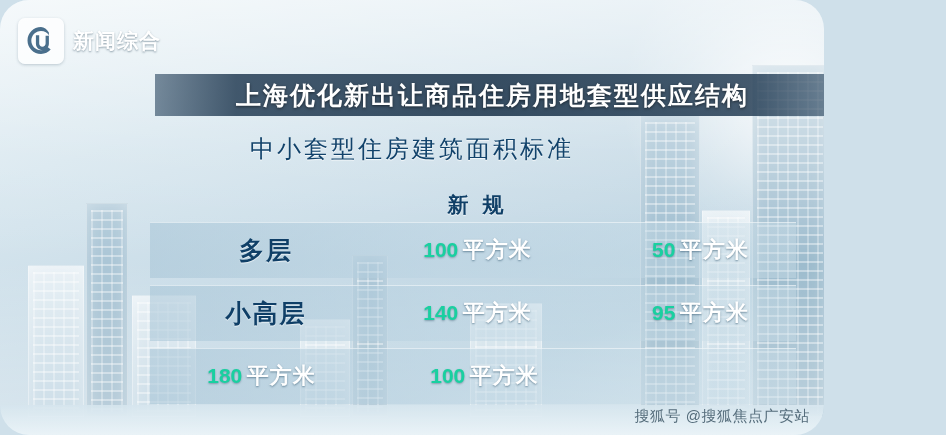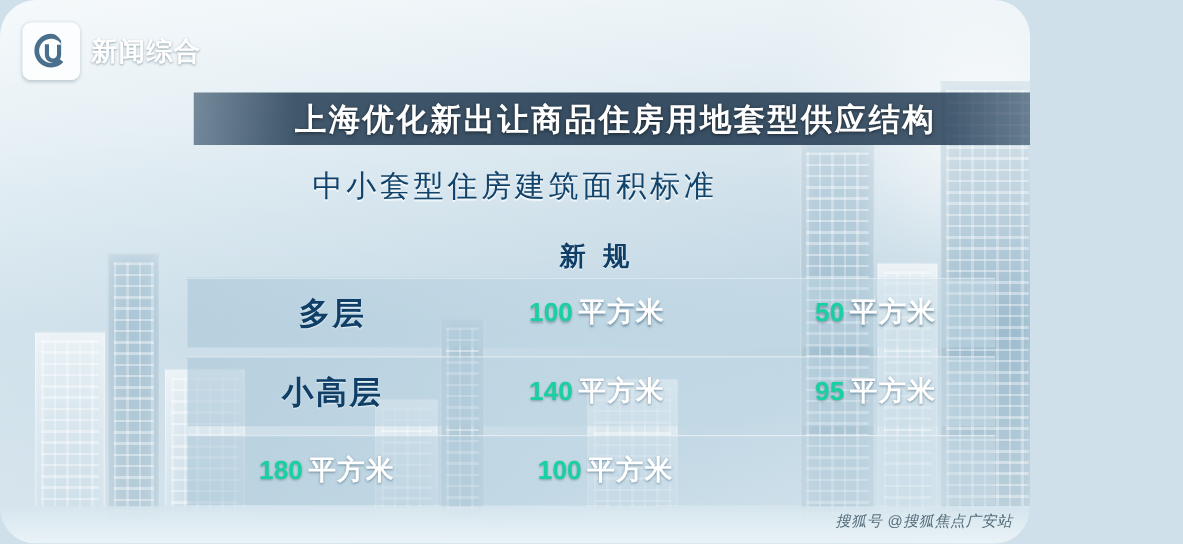--- a/index.html
+++ b/index.html
@@ -184,24 +184,23 @@
   }
 
   
   .watermark {
     position: absolute;
     right: 14px;
     bottom: 9px;
     display: flex;
     align-items: center;
     gap: 6px;
-    font-size: 12px;
+    font-size: 15px;
     color: #4e6675;
     opacity: 0.95;
-    font-style: italic;
   }
   .wm-text { letter-spacing: 0.5px; }
 </style>
 </head>
 <body>
 
 <div id="stage">
 
   <div class="bg-layer">
     <div class="sun"></div>

